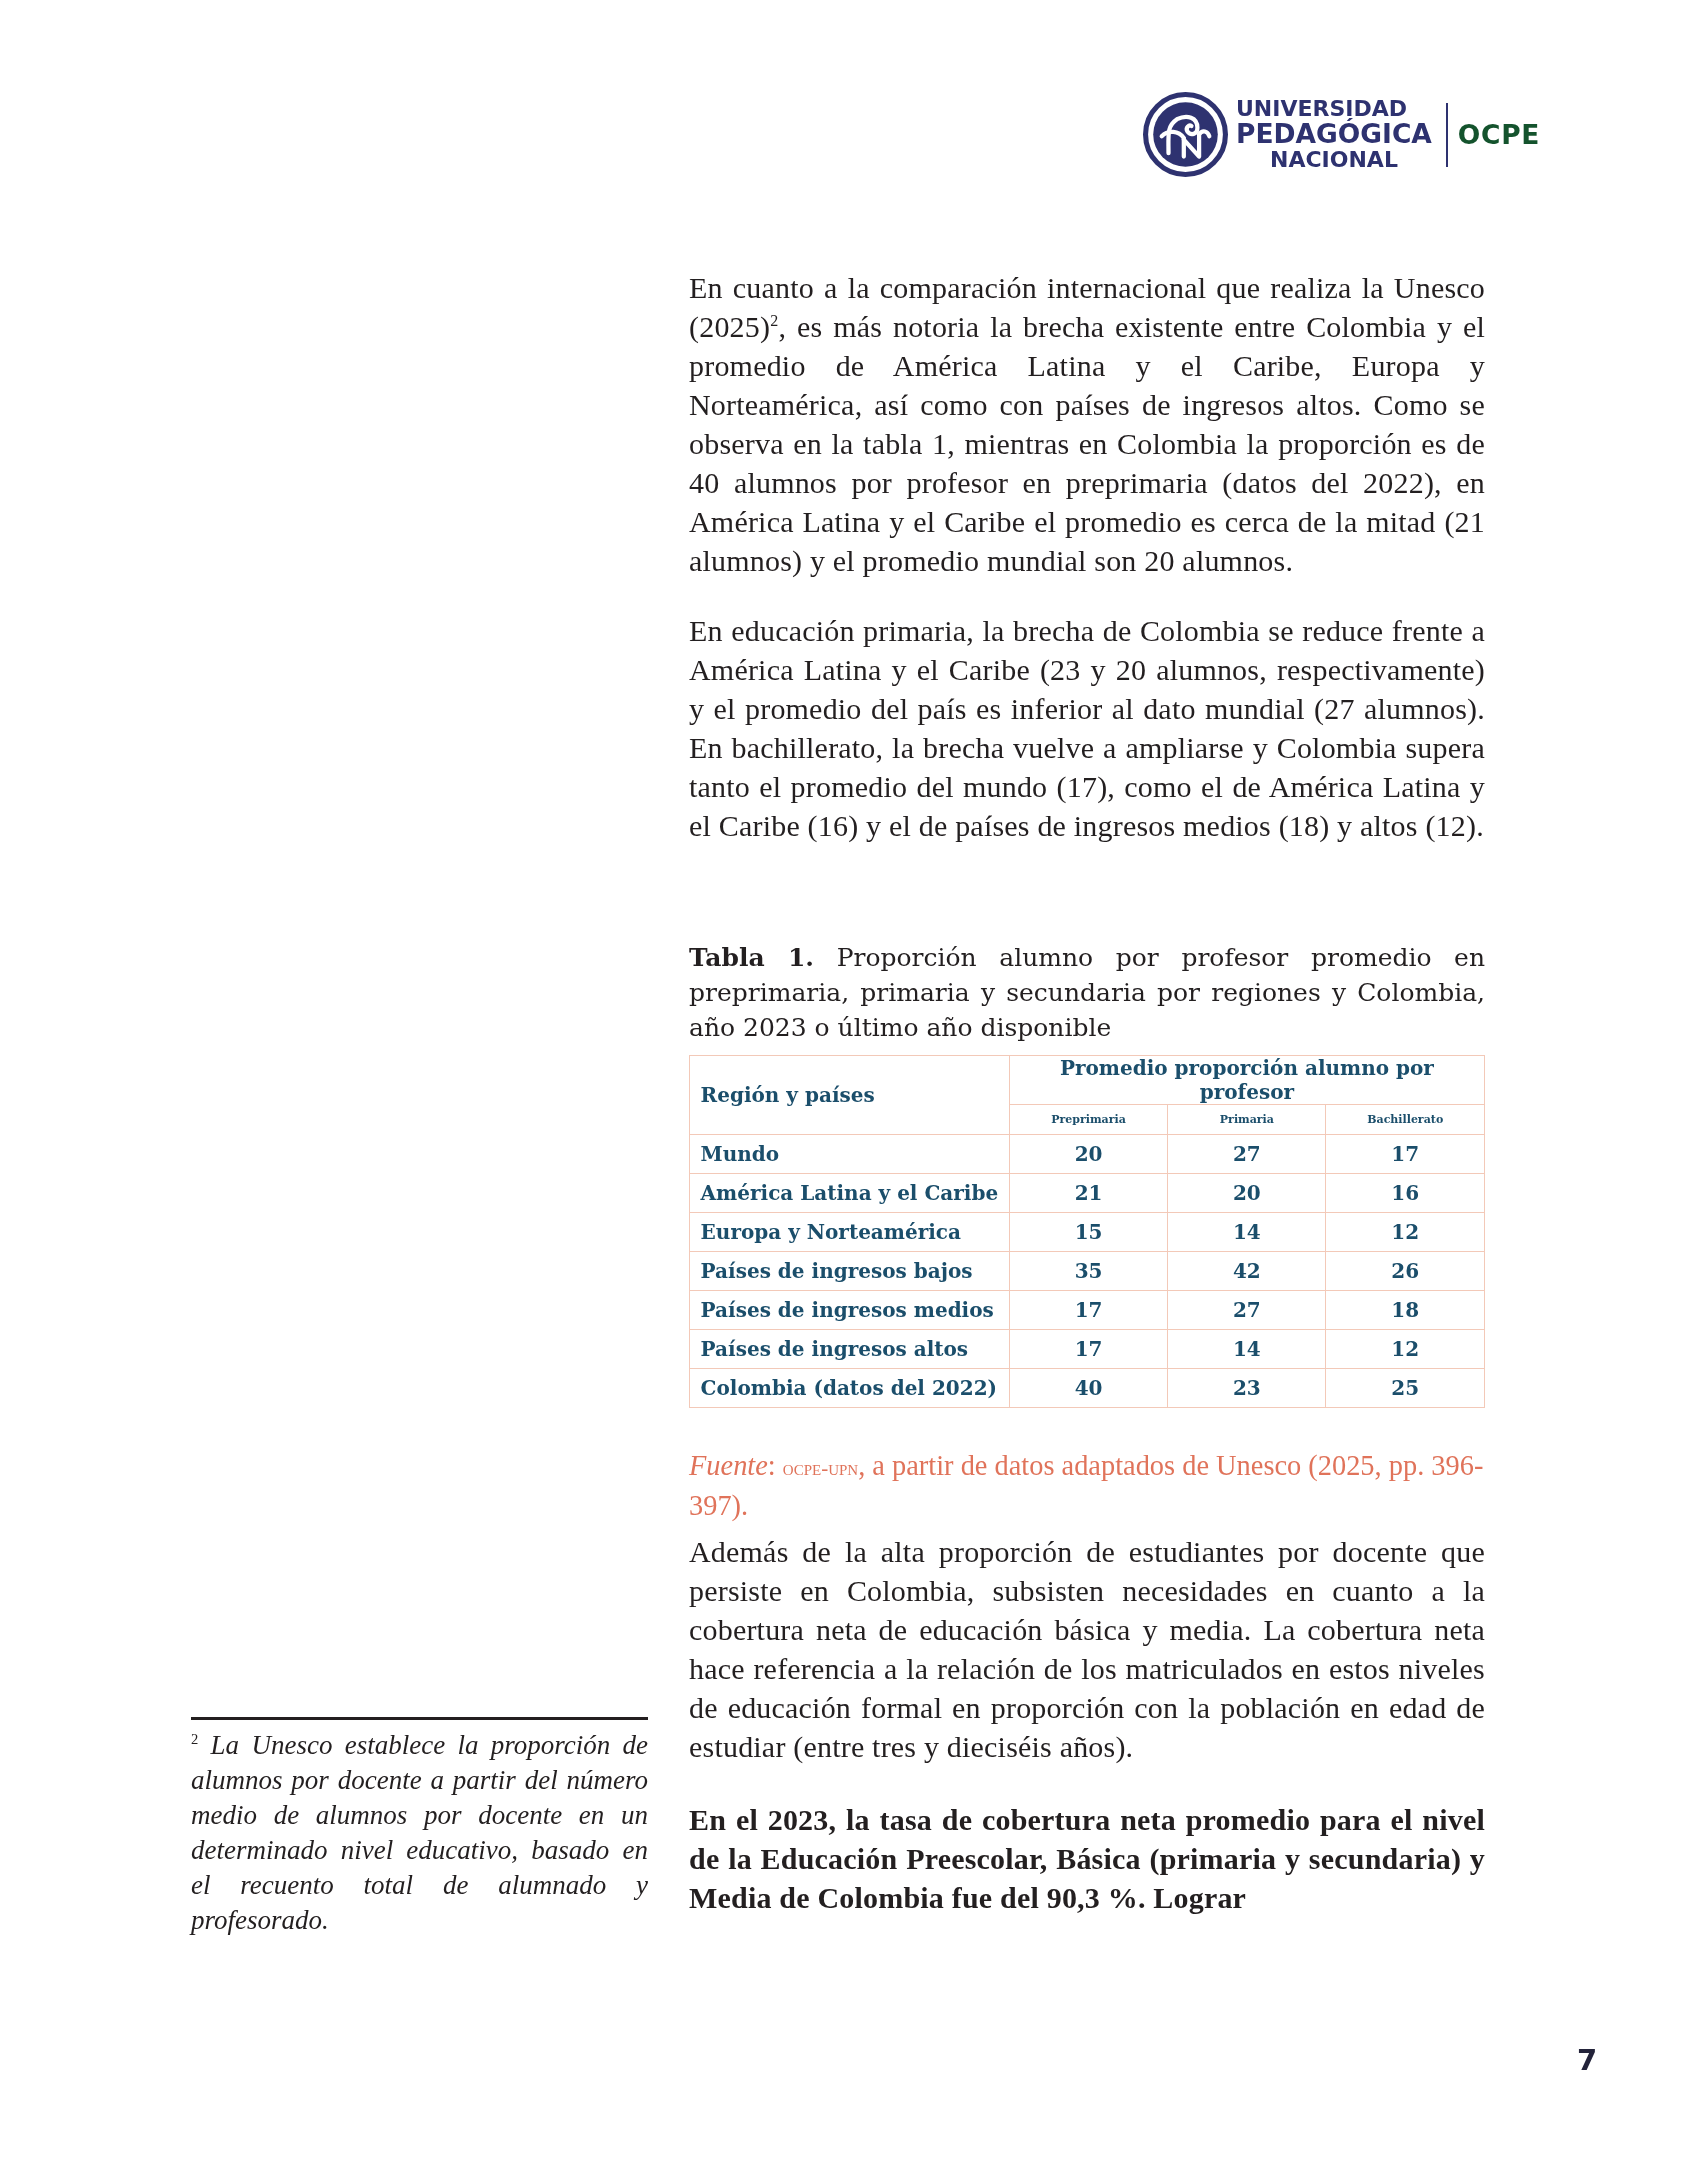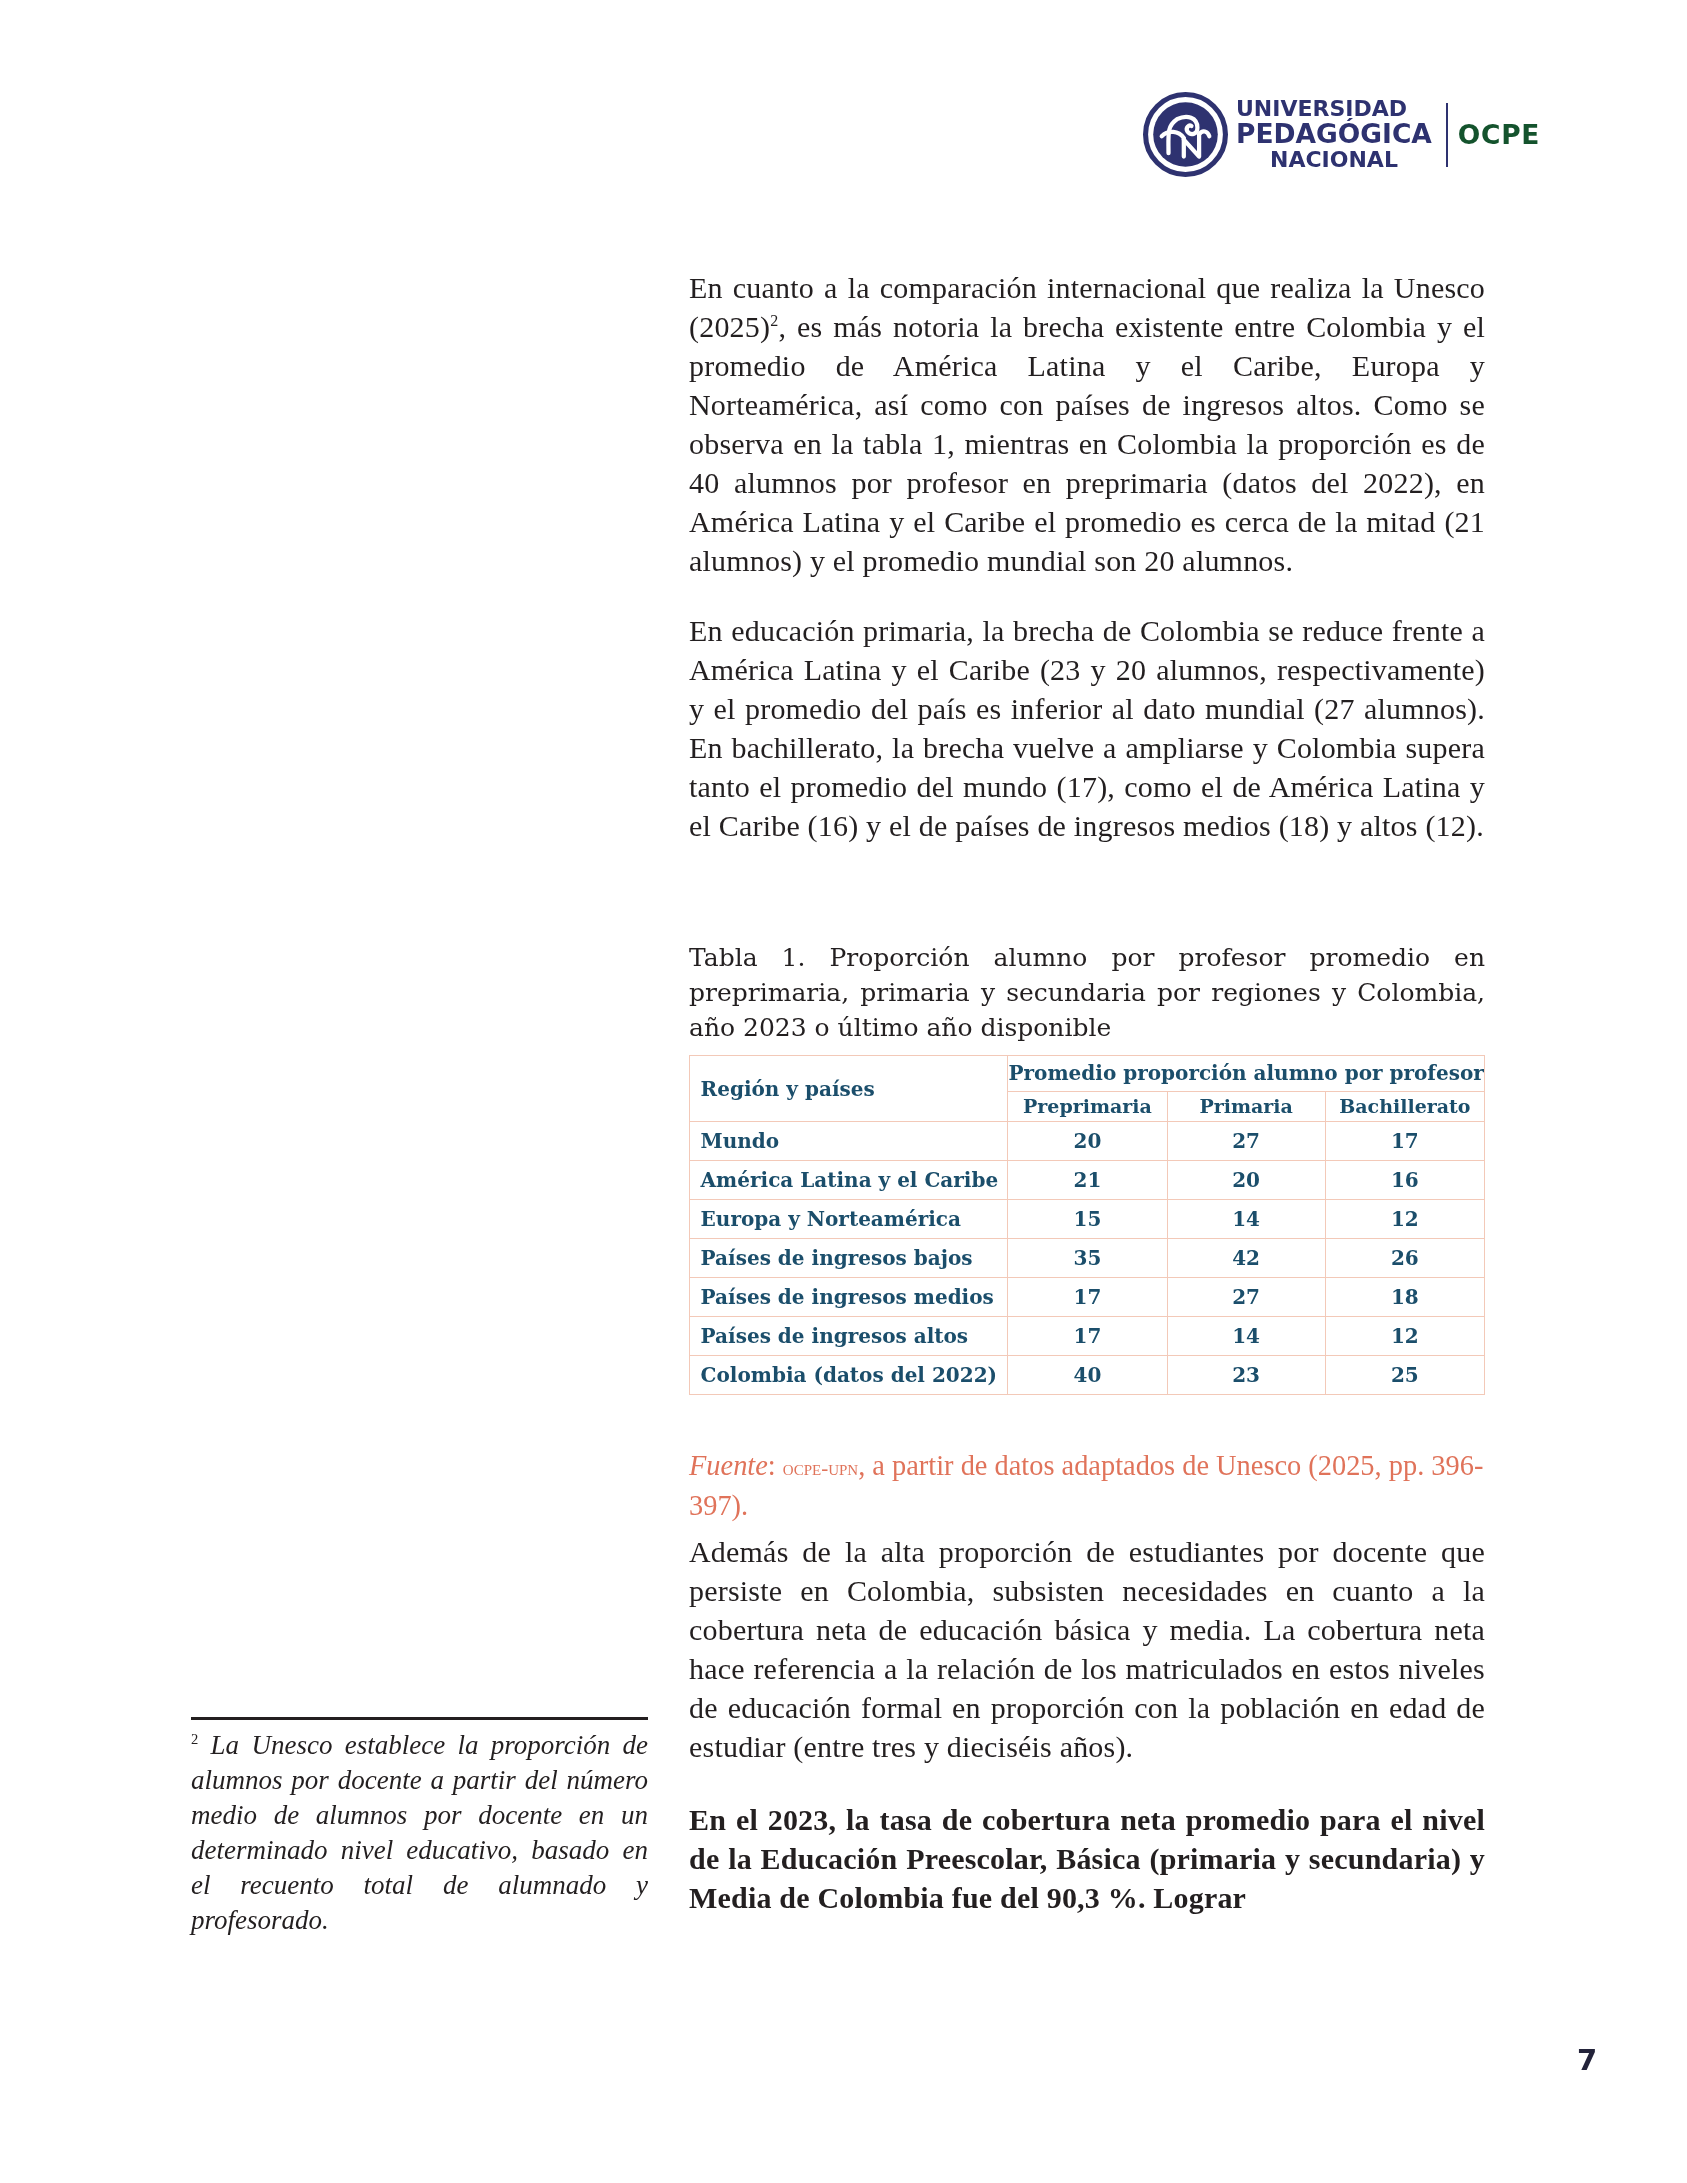--- a/index.html
+++ b/index.html
@@ -16,30 +16,30 @@
     .logo-ocpe { font-family: "DejaVu Sans", sans-serif; font-weight: bold; font-size: 26.5px; color: #14532d; letter-spacing: 0.7px; }
 
     
     .col { position: absolute; left: 689px; width: 796px; }
     .para { font-family: "Liberation Serif", serif; font-size: 30px; line-height: 39px; text-align: justify; margin: 0; color: #231f20; letter-spacing: 0.2px; }
     .para sup { font-size: 16px; vertical-align: super; line-height: 0; }
 
     #p1 { top: 232px; margin-top: 36px; }
     #p2 { top: 611px; }
     #caption { top: 915px; font-family: "DejaVu Serif", serif; font-size: 25px; line-height: 35px; text-align: justify; color: #231f20; letter-spacing: 0; }
-    #caption b { font-weight: normal; }
+    #caption b { font-weight: bold; }
 
     
     #table-wrap { top: 1055px; }
     table { border-collapse: collapse; width: 796px; font-family: "DejaVu Serif", serif; color: #1b4e6b; }
     td, th { border: 1.3px solid #f3c9b8; padding: 0; }
     th { font-weight: bold; }
     .th-region { text-align: left; padding-left: 10.6px; font-size: 20px; width: 311px; height: 65px; }
     .th-group { font-size: 20px; height: 34px; text-align: center; }
-    .th-sub { font-size: 19px; height: 29px; text-align: center; font-weight: bold; }
+    .th-sub { font-size: 11px; height: 29px; text-align: center; font-weight: bold; }
     .th-sub.sub-last { border-right: 1.3px solid #f3c9b8; }
     .row td { height: 38px; font-size: 20px; font-weight: bold; }
     .row td.name { text-align: left; padding-left: 10.6px; }
     .row td.num { text-align: center; width: 159px; }
 
     
     #source { top: 1419px; font-family: "Liberation Serif", serif; font-size: 28.4px; line-height: 38px; color: #e0735a; }
     #source .src-label { font-style: italic; }
     #source .smallcaps { font-variant: small-caps; font-size: 21px; }
 

